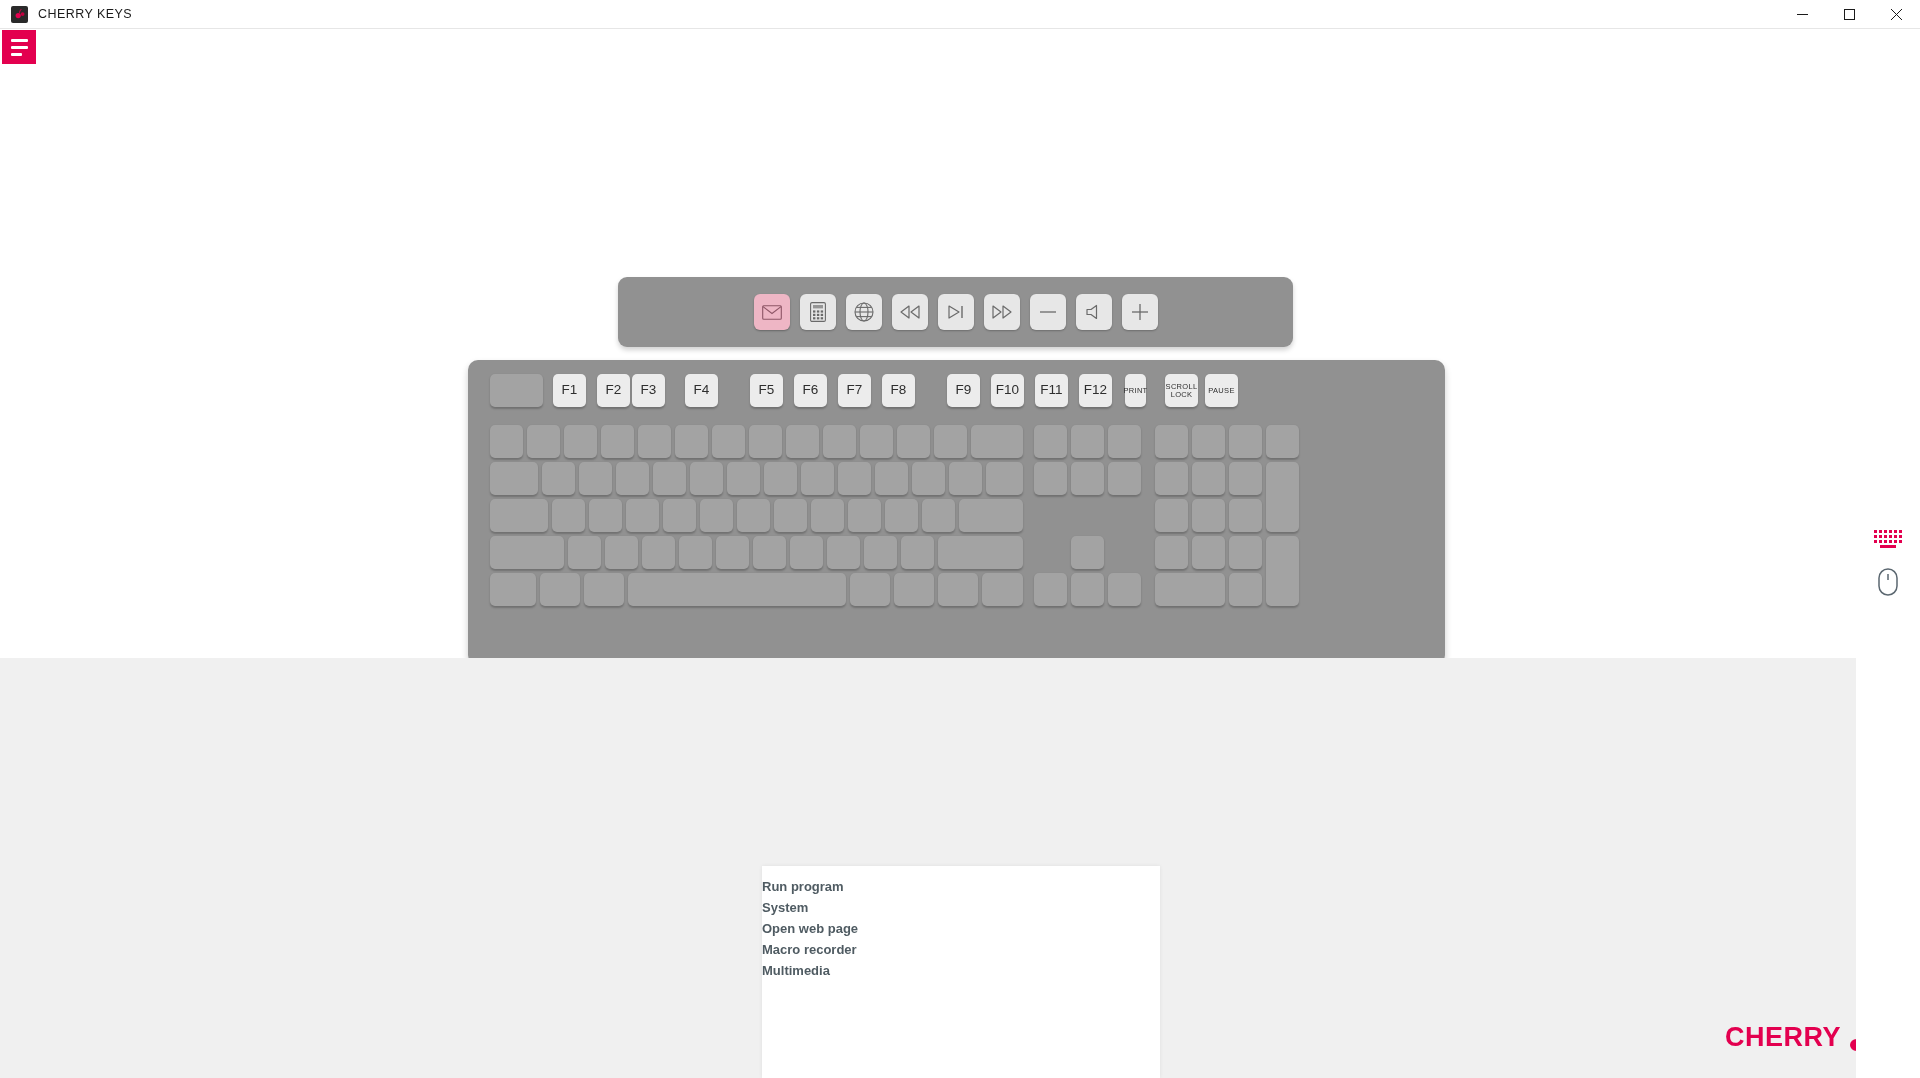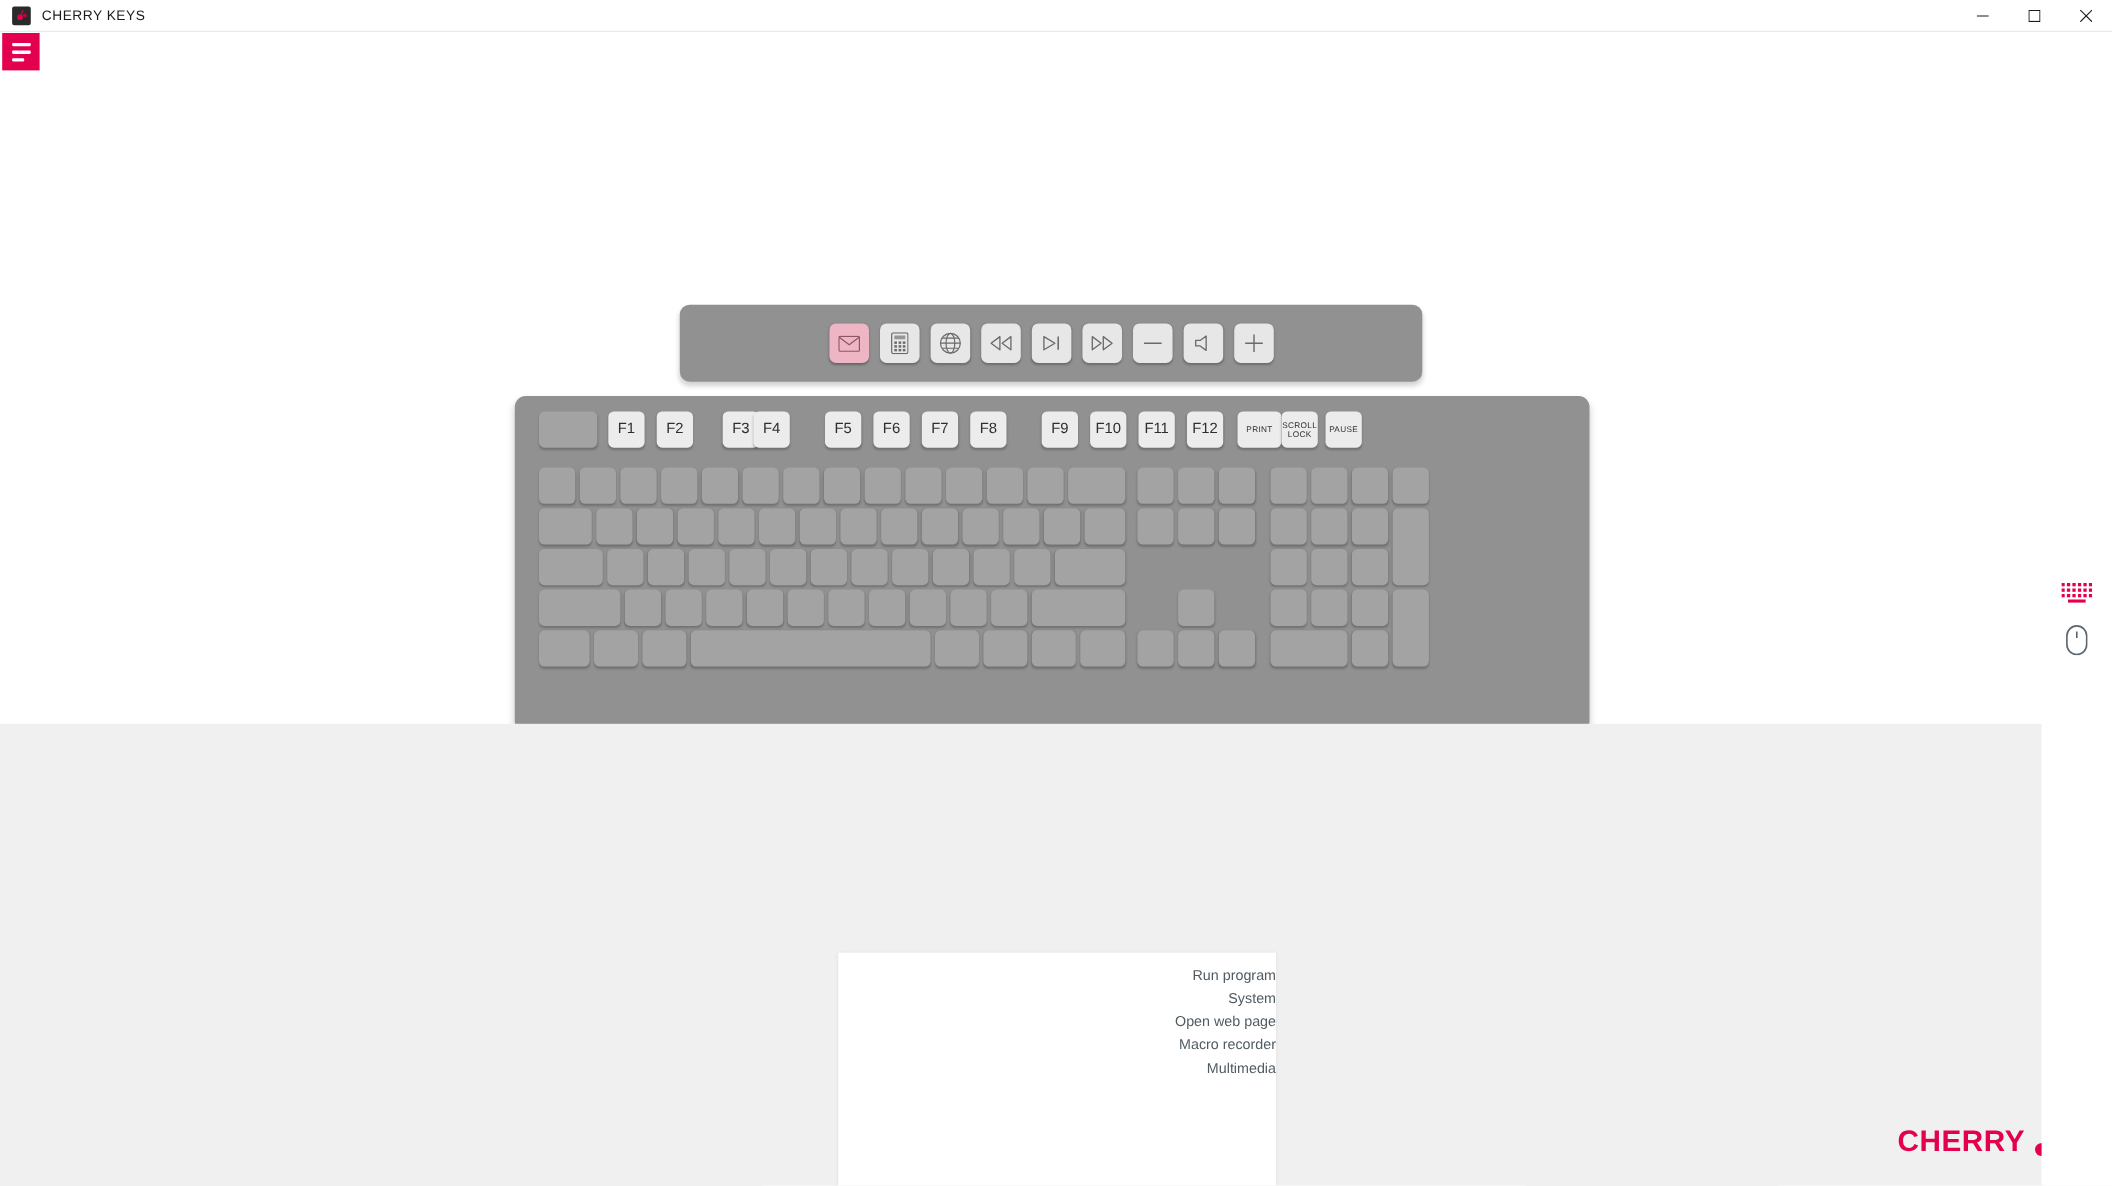--- a/index.html
+++ b/index.html
@@ -105,22 +105,22 @@
   }
 
   
   .dropdown {
     position: absolute; left: 762px; top: 866px;
     width: 398px; height: 212px;
     background: #ffffff; box-shadow: 0 0 4px rgba(0,0,0,.07);
     padding-top: 10px;
   }
   .dd-item {
-    height: 21px; line-height: 21px; text-align: right;
-    font-size: 13px; color: #4f5b62; cursor: default;
+    height: 21px; line-height: 21px; text-align: left;
+    font-size: 13px; color: #4f5b62; cursor: default; font-weight: bold;
   }
 
   
   .cherry-logo {
     position: absolute; right: 44px; bottom: 25px;
     display: flex; align-items: center; gap: 5px; z-index: 25;
   }
   .cherry-word {
     font-size: 27px; font-weight: 700; color: #e3004f;
     letter-spacing: .5px; font-family: "Liberation Sans", sans-serif;
@@ -253,21 +253,21 @@
     </div>
 
   <div class="keyboard" id="keyboard">
       <div class="key" style="left: 22px; top: 14px; width: 53px; height: 33px;"></div>
       <div class="key light fn" style="left: 85px; top: 14px; width: 33px; height: 33px;">
         <span>F1</span>
       </div>
       <div class="key light fn" style="left: 129px; top: 14px; width: 33px; height: 33px;">
         <span>F2</span>
       </div>
-      <div class="key light fn" style="left: 189px; top: 14px; width: 33px; height: 33px;">
+      <div class="key light fn" style="left: 164px; top: 14px; width: 33px; height: 33px;">
         <span>F3</span>
       </div>
       <div class="key light fn" style="left: 217px; top: 14px; width: 33px; height: 33px;">
         <span>F4</span>
       </div>
       <div class="key light fn" style="left: 282px; top: 14px; width: 33px; height: 33px;">
         <span>F5</span>
       </div>
       <div class="key light fn" style="left: 326px; top: 14px; width: 33px; height: 33px;">
         <span>F6</span>
@@ -283,21 +283,21 @@
       </div>
       <div class="key light fn" style="left: 523px; top: 14px; width: 33px; height: 33px;">
         <span>F10</span>
       </div>
       <div class="key light fn" style="left: 567px; top: 14px; width: 33px; height: 33px;">
         <span>F11</span>
       </div>
       <div class="key light fn" style="left: 611px; top: 14px; width: 33px; height: 33px;">
         <span>F12</span>
       </div>
-      <div class="key light tiny" style="left: 657px; top: 14px; width: 40px; height: 33px;">
+      <div class="key light tiny" style="left: 657px; top: 14px; width: 21px; height: 33px;">
         <span>PRINT</span>
       </div>
       <div class="key light tiny" style="left: 697px; top: 14px; width: 33px; height: 33px;">
         <span>SCROLL<br>LOCK</span>
       </div>
       <div class="key light tiny" style="left: 737px; top: 14px; width: 33px; height: 33px;">
         <span>PAUSE</span>
       </div>
       <div class="key" style="left: 22px; top: 65px; width: 33px; height: 33px;"></div>
       <div class="key" style="left: 59px; top: 65px; width: 33px; height: 33px;"></div>

